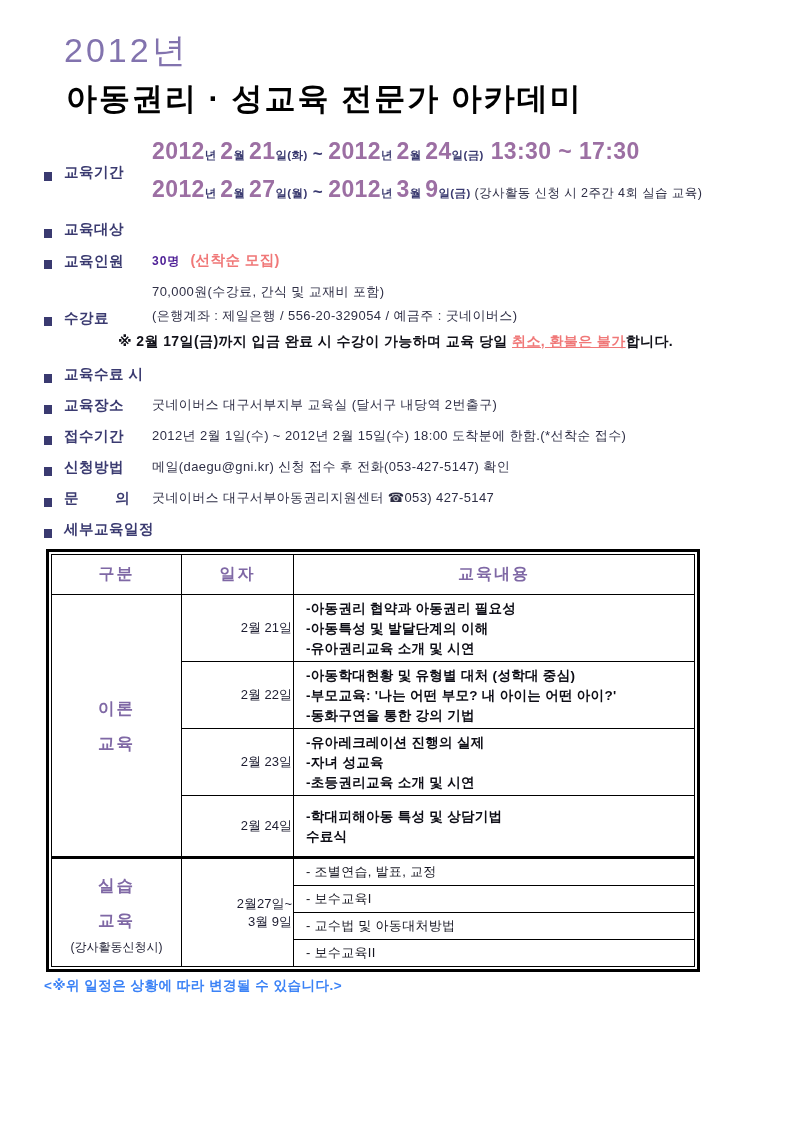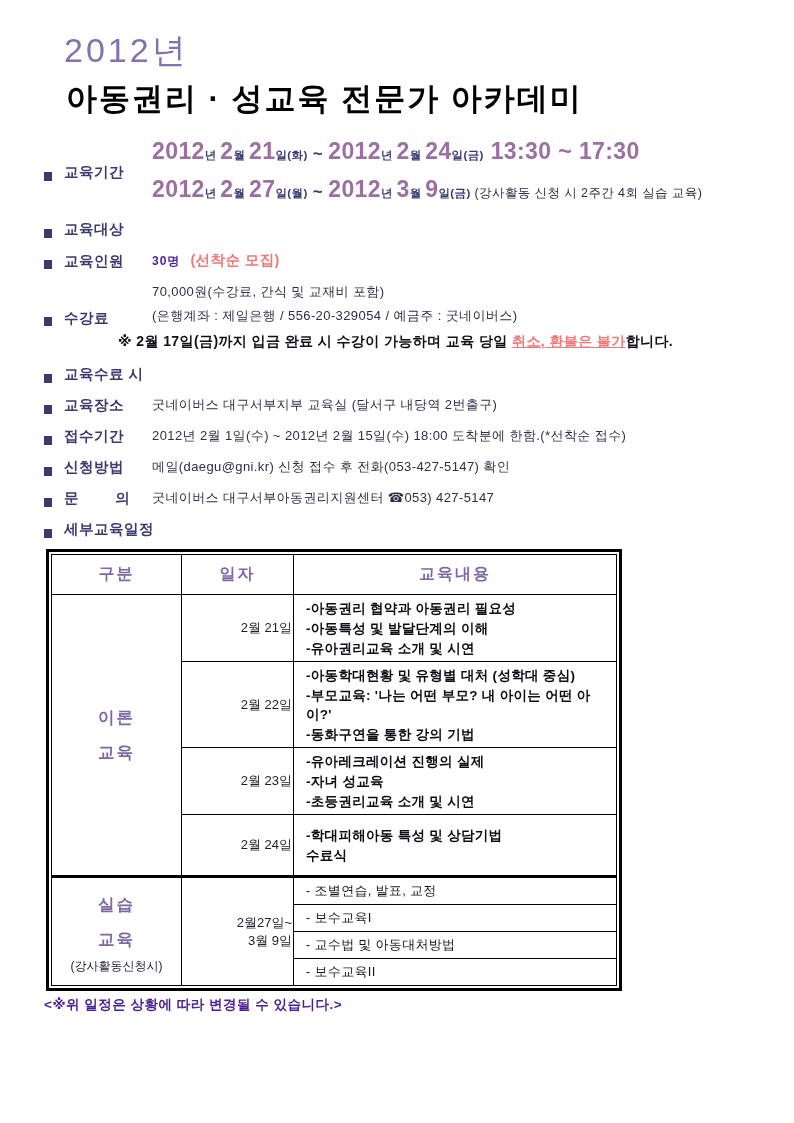--- a/index.html
+++ b/index.html
@@ -40,37 +40,37 @@
   .cap-note{font-size:14.5px;font-weight:bold;color:var(--alert-red);margin-left:6px;}
 
   
   .fee-notice{font-size:14px;font-weight:bold;color:#101018;margin-left:-34px;line-height:27px;white-space:nowrap;}
   .nr{color:var(--alert-red);text-decoration:underline;}
 
   
   .comp-item{line-height:20px;padding-left:16px;text-indent:-16px;max-width:560px;}
 
   
-  .table-wrap{border:3px solid var(--table-border);padding:2px;margin-top:8px;margin-left:2px;width:576px;background:#fff;}
+  .table-wrap{border:3px solid var(--table-border);padding:2px;margin-top:8px;margin-left:2px;width:654px;background:#fff;}
   table{border-collapse:collapse;width:100%;table-layout:fixed;}
   th,td{border:1px solid var(--table-border);}
   th{font-size:16px;font-weight:bold;color:var(--table-purple);height:40px;letter-spacing:2px;}
   .col-cat{width:130px;}
   .col-date{width:112px;}
   .date-cell{text-align:right;font-size:13px;color:#1c1c30;vertical-align:middle;}
   .content-cell{padding:3px 6px 3px 12px;font-size:13.5px;font-weight:bold;color:#0c0c14;line-height:19px;letter-spacing:0.3px;vertical-align:middle;}
   .content-cell div{padding:0.5px 0;}
   .tall{padding-top:10px;padding-bottom:10px;}
   .cat-cell{text-align:center;color:var(--table-purple);font-weight:bold;font-size:16.5px;vertical-align:middle;letter-spacing:2px;}
   .cat-line{line-height:2.1;}
   .cat-note{font-size:12px;color:#1c1c30;font-weight:normal;letter-spacing:0;line-height:1.6;}
   .prac-cell{font-weight:normal;font-size:13px;padding:4px 6px 4px 12px;line-height:18px;color:#14141f;}
   tr.sep td{border-top:3px solid var(--table-border);}
 
-  .footnote{font-size:13.5px;font-weight:bold;color:#4c1d95;margin-top:5px;letter-spacing:0.5px;}
+  .footnote{font-size:13.5px;font-weight:bold;color:#3b82f6;margin-top:5px;letter-spacing:0.5px;}
 </style>
 </head>
 <body>
 
 <div class="page">
 
   <div>
     <div class="title-year">2012년</div>
     <div class="title-main">아동권리 · 성교육  전문가  아카데미</div>
   </div>

